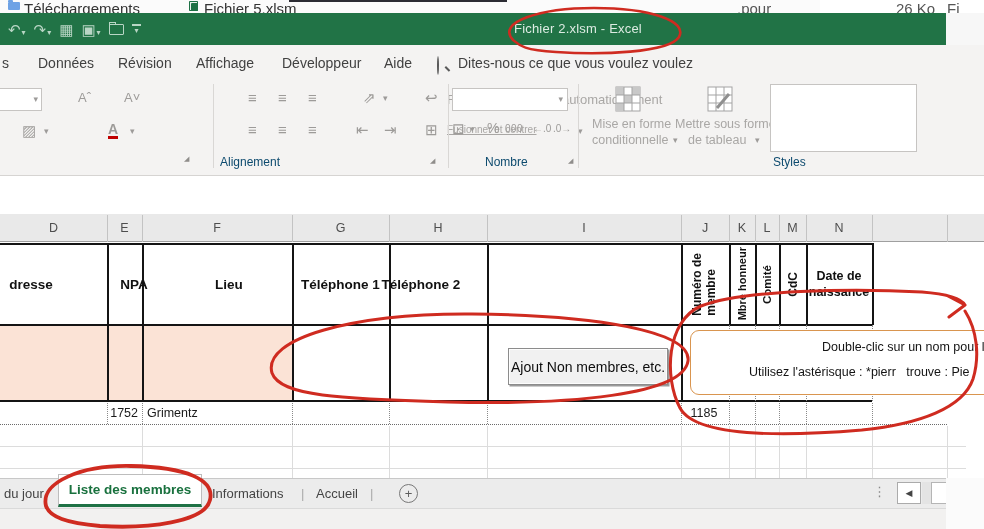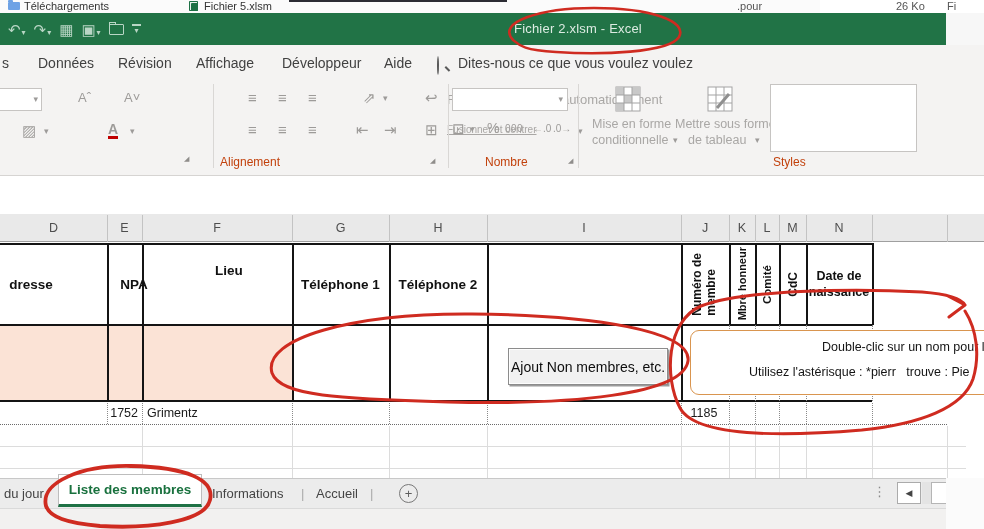--- a/index.html
+++ b/index.html
@@ -1,40 +1,40 @@
 <!DOCTYPE html>
 <html><head>
 <meta charset="utf-8">
 <style>
   html,body{margin:0;padding:0;}
   .stage{position:relative;width:984px;height:529px;overflow:hidden;background:#fff;
          font-family:"Liberation Sans",sans-serif;color:#222;}
   .abs{position:absolute;}
   .nosel{white-space:nowrap;}
   
-  .taskbar{left:0;top:0;width:820px;height:13px;background:#fbfbfb;font-size:11px;color:#333;}
+  .taskbar{left:0;top:0;width:820px;height:13px;background:#fbfbfb;font-size:15px;color:#333;}
   .darkline{background:#2c2c34;height:2px;}
   .folder-b{width:12px;height:8px;background:#6ea2e5;border-radius:1px;}
   .folder-b:before{content:"";position:absolute;top:-2px;left:0;width:5px;height:2px;background:#6ea2e5;border-radius:1px 1px 0 0;}
   .xlico{width:9px;height:10px;background:#1e7145;border-radius:1px;box-shadow:inset 0 0 0 1px #1e7145, inset 2px 2px 0 #e8f1ec;}
   
   .titlebar{left:0;top:13px;width:946px;height:32px;background:#217346;}
   .qat{display:flex;align-items:center;gap:8px;color:#b9d6c5;font-size:15px;line-height:1;}
   .qat .dd{font-size:8px;margin-left:1px;}
   .folder-o{width:13px;height:9px;border:1.4px solid #b9d6c5;border-radius:1px;position:relative;}
   .folder-o:before{content:"";position:absolute;top:-3px;left:-1px;width:5px;height:2px;border:1.4px solid #b9d6c5;border-bottom:none;}
   .qat-bar{display:inline-block;width:9px;height:2px;background:#b9d6c5;margin-bottom:1px;}
   .wintitle{color:#dcebe2;font-size:13px;letter-spacing:.2px;}
   
   .ribbonrow{left:0;top:45px;width:984px;height:34px;background:#f4f3f2;}
   .rtab{font-size:14px;color:#414141;}
   .ribbon{left:0;top:79px;width:984px;height:97px;background:#f4f3f2;border-bottom:1px solid #d6d4d2;box-sizing:border-box;}
   .gdiv{width:1px;background:#d9d7d5;top:84px;height:84px;}
   .gico{color:#9d9b99;font-size:15px;line-height:1;}
-  .glabel{font-size:12px;color:#c2410c;}
+  .glabel{font-size:12px;color:#0c4a6e;}
   .gray{color:#a9a7a5;}
   .combo{background:#fff;border:1px solid #c6c4c2;box-sizing:border-box;}
   .launcher{color:#8f8d8b;font-size:7px;}
   .mag{width:9px;height:9px;border:1.6px solid #5a5a5a;border-radius:50%;position:relative;}
   .mag:after{content:"";position:absolute;left:8px;top:9px;width:6px;height:1.6px;background:#5a5a5a;transform:rotate(45deg);transform-origin:0 0;}
   
   .colband{background:#e9e9e9;border-bottom:1px solid #9f9f9f;box-sizing:border-box;}
   .collet{font-size:12.5px;color:#4e4e4e;text-align:center;line-height:27px;}
   .csep{width:1px;background:#c3c3c3;}
   .blkline{background:#141414;}
@@ -218,23 +218,23 @@
   <div class="abs blkline" style="left:806px;top:243px;width:1.5px;height:82px;"></div>
   <div class="abs blkline" style="left:872px;top:243px;width:1.5px;height:82px;"></div>
   <div class="abs dotv" style="left:729px;top:325px;height:76px;"></div>
   <div class="abs dotv" style="left:755px;top:325px;height:76px;"></div>
   <div class="abs dotv" style="left:779px;top:325px;height:76px;"></div>
   <div class="abs dotv" style="left:806px;top:325px;height:76px;"></div>
   <div class="abs dotv" style="left:872px;top:325px;height:76px;"></div>
 
   <span class="abs hcell" style="left:-4px;top:243px;width:70px;height:82px;">dresse</span>
   <div class="abs hcell" style="left:107px;top:243px;width:54px;height:82px;">NPA</div>
-  <div class="abs hcell" style="left:142px;top:229px;width:174px;height:82px;">Lieu</div>
+  <div class="abs hcell" style="left:142px;top:243px;width:174px;height:82px;">Lieu</div>
   <div class="abs hcell" style="left:292px;top:243px;width:97px;height:82px;">Téléphone 1</div>
-  <div class="abs hcell" style="left:389px;top:243px;width:98px;height:82px;">Téléphone 2</div>
+  <div class="abs hcell" style="left:372px;top:243px;width:98px;height:82px;">Téléphone 2</div>
   <div class="abs" style="left:681px;top:243px;width:48px;height:82px;display:flex;align-items:center;justify-content:center;">
     <div class="vert" style="font-size:12px;line-height:1.15;">
         <span style="display:block;">Numéro de</span>
         <span style="display:block;">membre</span>
       </div>
   </div>
   <div class="abs" style="left:729px;top:243px;width:26px;height:82px;display:flex;align-items:center;justify-content:center;">
     <span class="vert" style="font-size:11px;">Mbre honneur</span>
   </div>
   <div class="abs" style="left:755px;top:243px;width:24px;height:82px;display:flex;align-items:center;justify-content:center;">

